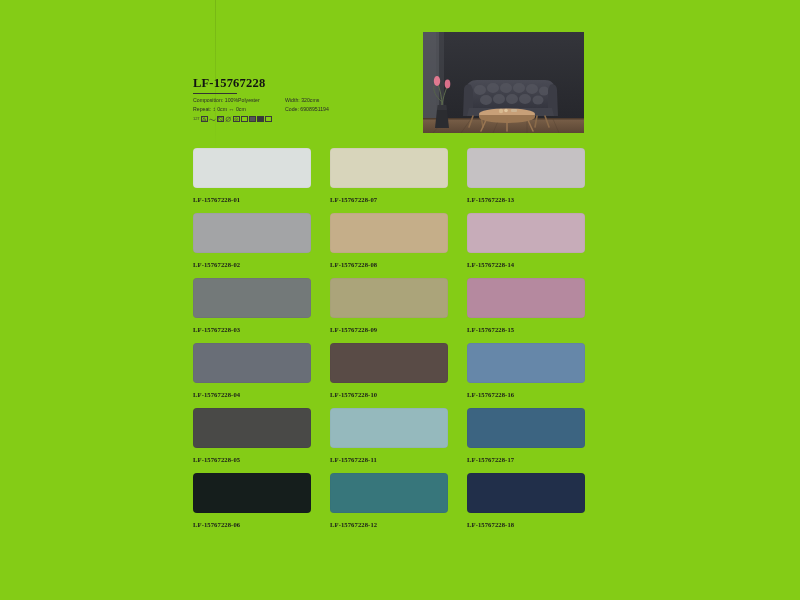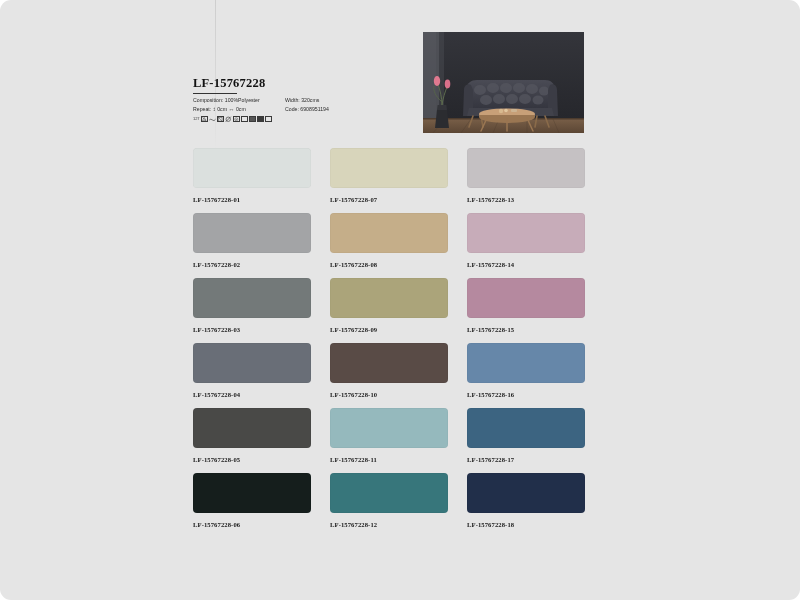--- a/index.html
+++ b/index.html
@@ -160,21 +160,21 @@
     line-height: 9px;
     color: #1a1a1a;
     margin-top: 7px;
     letter-spacing: 0.1px;
     white-space: nowrap;
   }
 </style>
 </head>
 <body>
 
-<div id="page" style="background: #e5e5e5; border-radius: 11px;">
+<div id="page" style="background: #84cc16;">
 
   <div class="fold-line"></div>
 
   <div class="header">
     <div class="series-title">LF-15767228</div>
     <div class="title-rule"></div>
 
     <div class="spec-table">
       <div class="spec-col left">
         <div class="spec-line">

